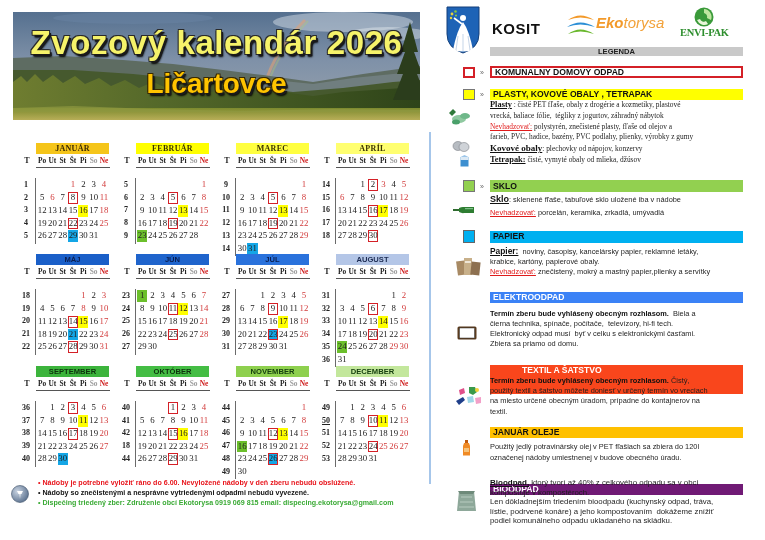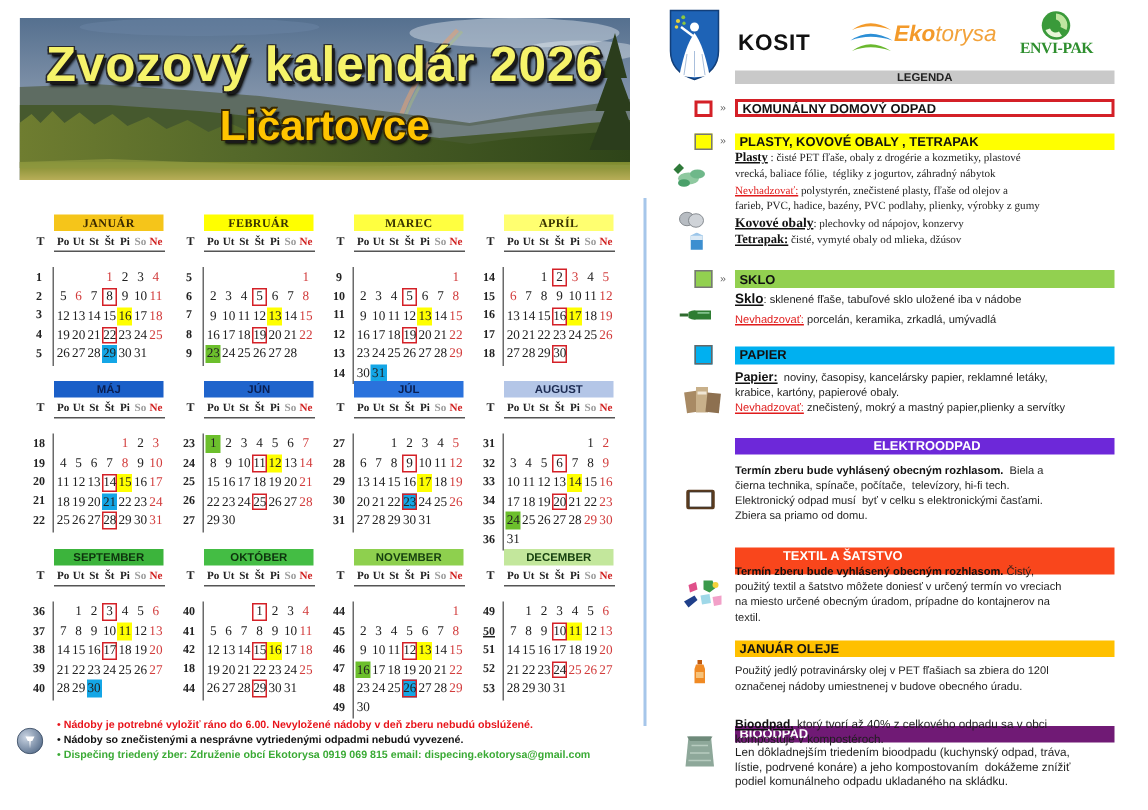--- a/index.html
+++ b/index.html
@@ -1504,33 +1504,33 @@
 krabice, kartóny, papierové obaly.</span></div>
   <div class="p"><span class="lbl red">Nevhadzovať:</span><span> znečistený, mokrý a mastný papier,plienky a servítky</span></div>
 </div>
 <svg class="icon" style="left:456px;top:255px;" width="26" height="21" viewBox="0 0 26 21">
   <rect x="1" y="6" width="8" height="14" fill="#a88a64" transform="rotate(-8 5 13)"></rect>
   <rect x="8" y="3" width="8" height="17" fill="#c8b08a"></rect>
   <rect x="15" y="7" width="9" height="13" fill="#8d7050" transform="rotate(6 19 13)"></rect>
   <rect x="9" y="6" width="6" height="2" fill="#efe6d6"></rect>
 </svg>
 
-<div class="leg-bar" style="top: 292px; height: 11px; line-height: 11px; color: rgb(255, 255, 255); background: #6d28d9; text-align: center;">ELEKTROODPAD</div>
+<div class="leg-bar" style="top: 292px; height: 11px; line-height: 11px; color: rgb(255, 255, 255); background: #3b82f6;">ELEKTROODPAD</div>
 <div class="leg-text" style="top:309px;line-height:10px;">
   <div class="p"><span class="lead">Termín zberu bude vyhlásený obecným rozhlasom.</span><span>  Biela a
 čierna technika, spínače, počítače,  televízory, hi-fi tech.
 Elektronický odpad musí  byť v celku s elektronickými časťami.
 Zbiera sa priamo od domu.</span></div>
 </div>
 <svg class="icon" style="left:457px;top:326px;" width="20" height="14" viewBox="0 0 20 14">
   <rect x="0.5" y="0.5" width="19" height="13" rx="1.5" fill="#5a3b1e"></rect>
   <rect x="2.5" y="2" width="15" height="10" fill="#ffffff" stroke="#333" stroke-width="0.5"></rect>
 </svg>
 
-<div class="leg-bar" style="top: 365px; height: 18px; line-height: 11px; color: rgb(255, 255, 255); background: rgb(249, 70, 28); padding-left: 32px;">TEXTIL A ŠATSTVO</div>
+<div class="leg-bar" style="top: 365px; height: 29px; line-height: 11px; color: rgb(255, 255, 255); background: rgb(249, 70, 28); padding-left: 32px;">TEXTIL A ŠATSTVO</div>
 <div class="leg-text" style="top:376px;line-height:10.2px;">
   <div class="p"><span class="lead">Termín zberu bude vyhlásený obecným rozhlasom.</span><span> Čistý,
 použitý textil a šatstvo môžete doniesť v určený termín vo vreciach
 na miesto určené obecným úradom, prípadne do kontajnerov na
 textil.</span></div>
 </div>
 <svg class="icon" style="left:455px;top:386px;" width="27" height="21" viewBox="0 0 27 21">
   <path d="M1 15 L8 11 L10 14 L4 19Z" fill="#1f3f8a"></path>
   <path d="M4 4 L9 2 L10 7 L5 9Z" fill="#e0508a"></path>
   <path d="M14 1 L20 1 L22 6 L18 9 L14 7Z" fill="#3a9a4a"></path>

